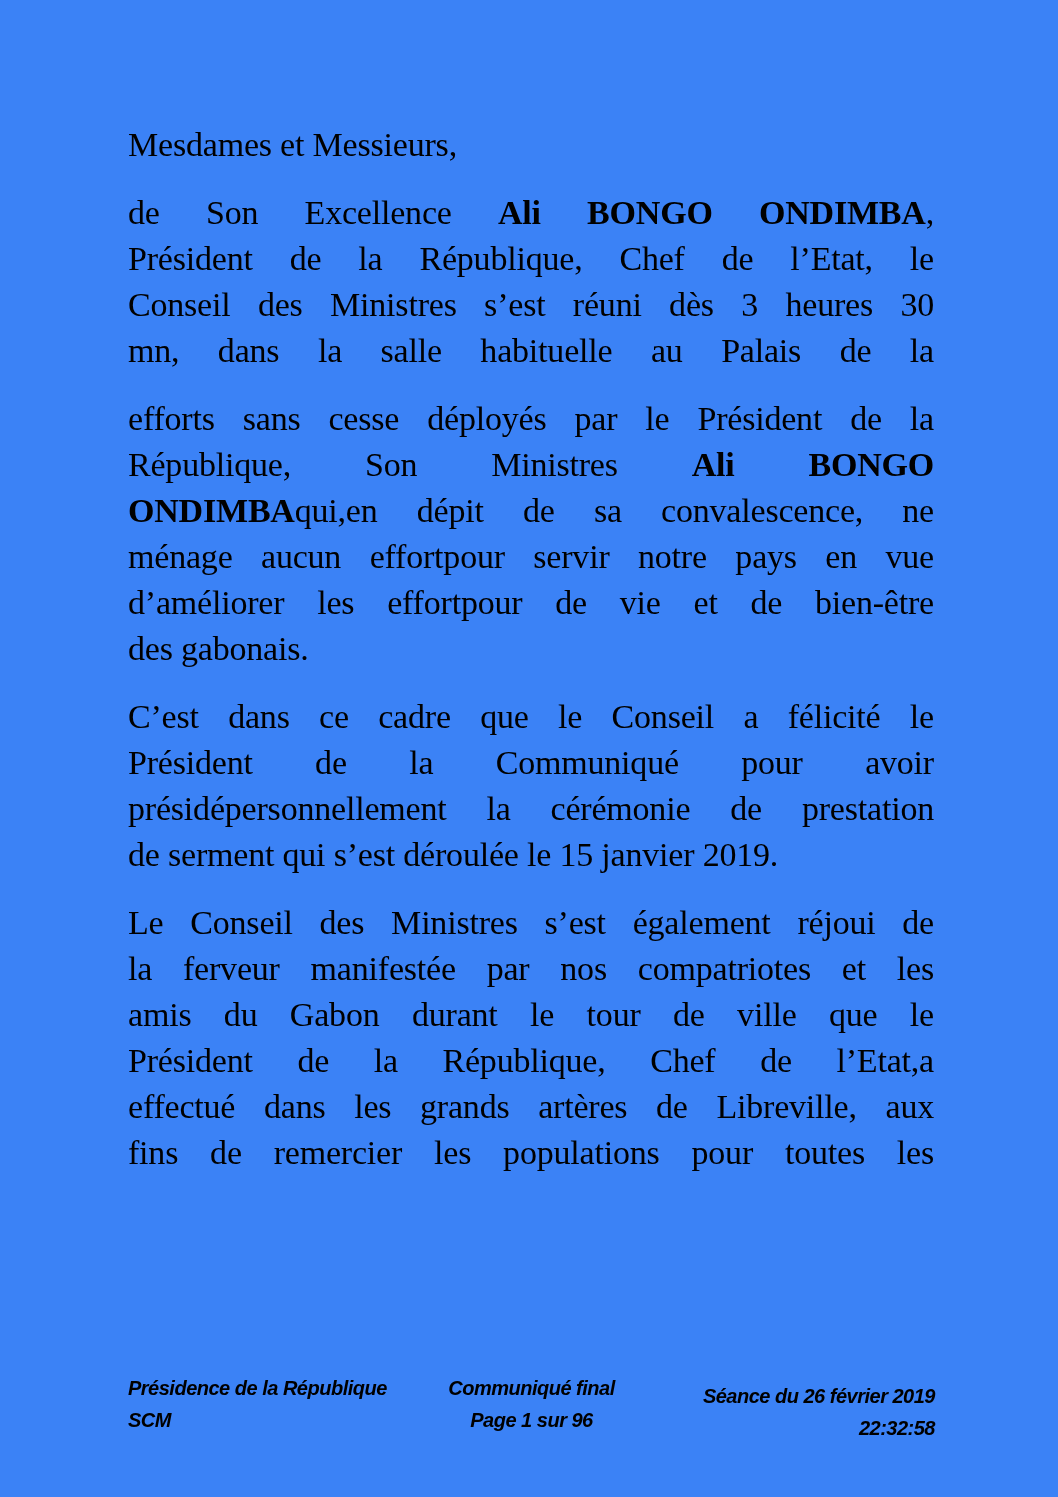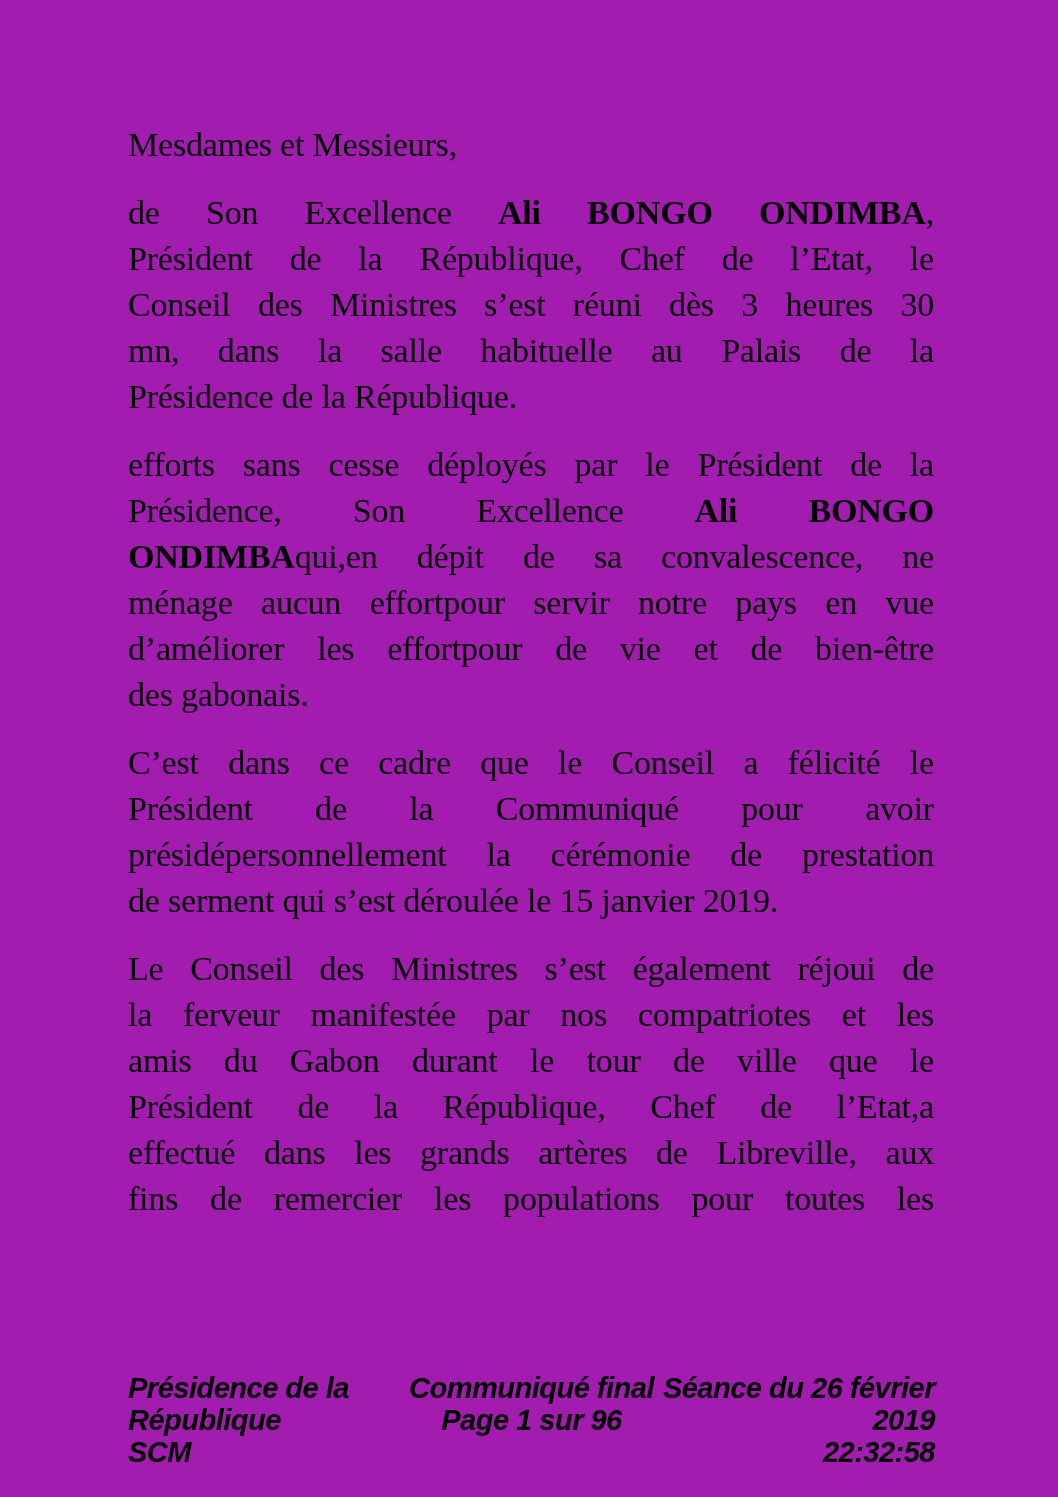--- a/index.html
+++ b/index.html
@@ -4,21 +4,21 @@
 <style>
   html, body {
     margin: 0;
     padding: 0;
     background: #ffffff;
   }
   .page {
     position: relative;
     width: 1058px;
     height: 1497px;
-    background: #a21caf;
+    background: #3b82f6;
     color: #000000;
     font-family: "Liberation Serif", "DejaVu Serif", serif;
     overflow: hidden;
   }
   .content {
     position: absolute;
     left: 128px;
     top: 122px;
     width: 806px;
     font-size: 34px;
@@ -44,48 +44,47 @@
     position: absolute;
     left: 128px;
     top: 1372px;
     width: 807px;
     display: grid;
     grid-template-columns: 1fr auto 1fr;
     column-gap: 2px;
     font-family: "Liberation Sans", "DejaVu Sans", sans-serif;
     font-weight: bold;
     font-style: italic;
-    font-size: 29px;
+    font-size: 20px;
     line-height: 32px;
     letter-spacing: -0.5px;
   }
   .footer-col { display: block; }
   .footer-col.left { text-align: left; }
   .footer-col.center { text-align: center; }
-  .footer-col.right { text-align: right; }
+  .footer-col.right { text-align: right; margin-top: 8px; }
 </style>
 </head>
 <body>
 
 <div class="page">
 
   <div class="content">
       <div class="para">
         <div class="line last"><span>Mesdames et Messieurs,</span></div>
       </div>
       <div class="para">
         <div class="line"><span>de Son Excellence </span><span class="bold">Ali BONGO ONDIMBA</span><span>,</span></div>
         <div class="line"><span>Président de la République, Chef de l’Etat, le</span></div>
         <div class="line"><span>Conseil des Ministres s’est réuni dès 3 heures 30</span></div>
         <div class="line"><span>mn, dans la salle habituelle au Palais de la</span></div>
-        <div class="line last"><span>Présidence de la République.</span></div>
       </div>
       <div class="para">
         <div class="line"><span>efforts sans cesse déployés par le Président de la</span></div>
-        <div class="line"><span>Présidence, Son Excellence </span><span class="bold">Ali BONGO</span></div>
+        <div class="line"><span>République, Son Ministres </span><span class="bold">Ali BONGO</span></div>
         <div class="line"><span class="bold">ONDIMBA</span><span>qui,en dépit de sa convalescence, ne</span></div>
         <div class="line"><span>ménage aucun effortpour servir notre pays en vue</span></div>
         <div class="line"><span>d’améliorer les effortpour de vie et de bien-être</span></div>
         <div class="line last"><span>des gabonais.</span></div>
       </div>
       <div class="para">
         <div class="line"><span>C’est dans ce cadre que le Conseil a félicité le</span></div>
         <div class="line"><span>Président de la Communiqué pour avoir</span></div>
         <div class="line"><span>présidépersonnellement la cérémonie de prestation</span></div>
         <div class="line last"><span>de serment qui s’est déroulée le 15 janvier 2019.</span></div>

